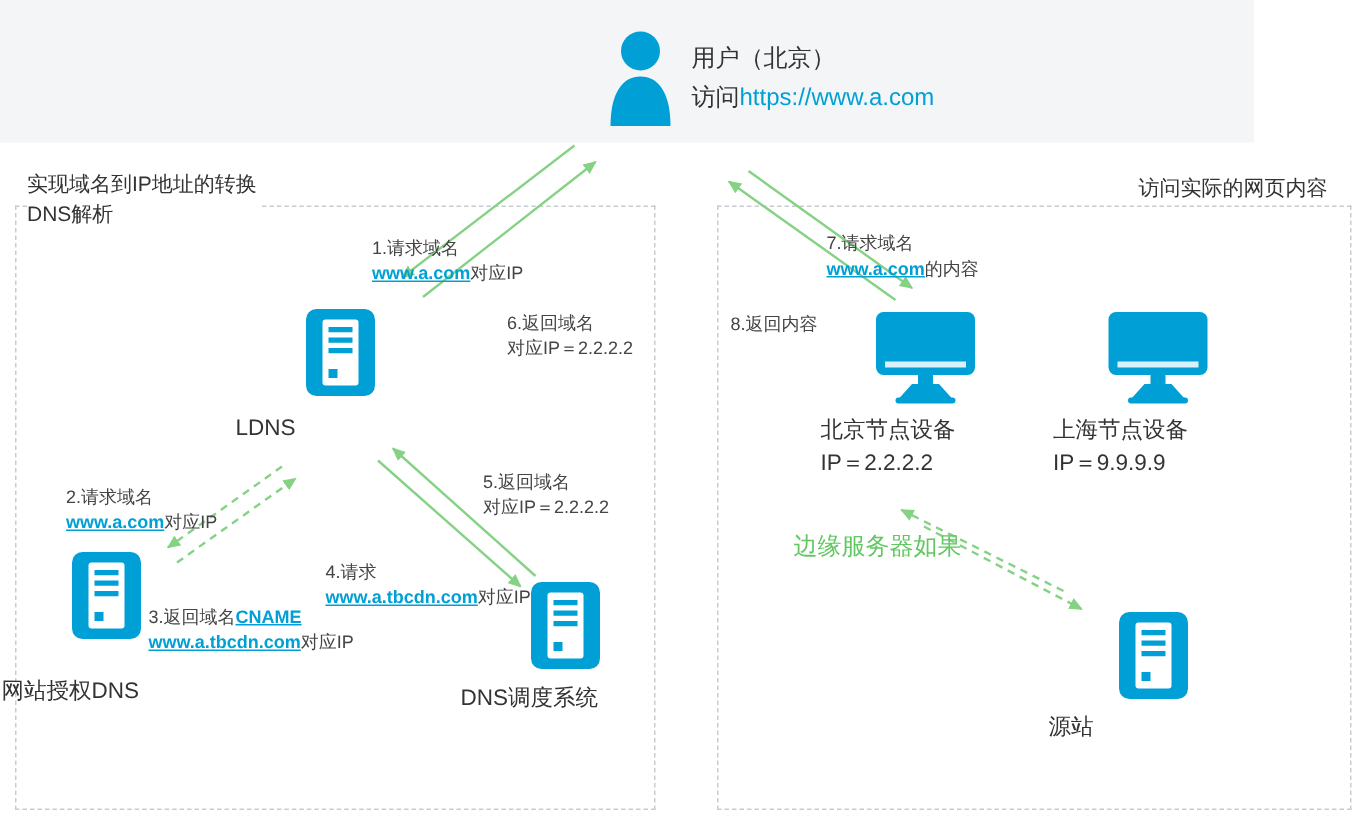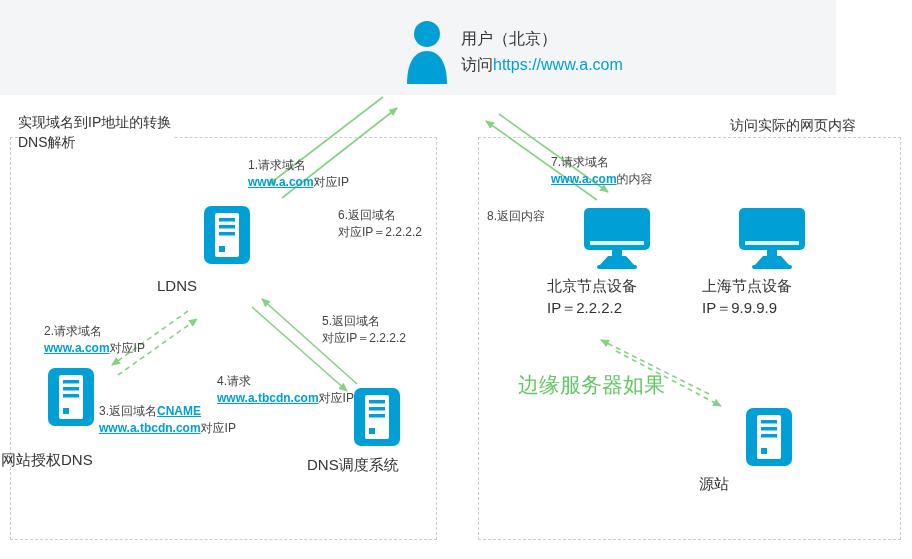--- a/index.html
+++ b/index.html
@@ -19,21 +19,21 @@
   .user-visit{position:absolute;left:461px;top:55px;font-size:16px;color:#333;}
   .link{color:var(--accent);text-decoration:underline;font-weight:bold;}
   .url{color:var(--accent);text-align:right;}
 
   .dashed-box{position:absolute;border:1px dashed #c8ccd2;background:transparent;}
   .panel-title{position:absolute;font-size:14px;color:#333;line-height:20px;}
   .panel-title.bg{background:#fff;padding:0 3px 0 0;}
 
   .caption{position:absolute;width:140px;text-align:left;font-size:15px;color:#333;}
   .step-label{position:absolute;font-size:12px;color:#444;line-height:17px;white-space:nowrap;margin-top:47px;}
-  .note{position:absolute;left:505px;top:372px;width:160px;text-align:right;font-size:21px;line-height:25px;color:var(--green-text);}
+  .note{position:absolute;left:505px;top:352px;width:160px;text-align:center;font-size:16px;line-height:25px;color:var(--green-text);}
 
   svg.arrows{position:absolute;left:0;top:0;pointer-events:none;}
   .arrow{stroke:var(--green);stroke-width:1.6;fill:none;}
   .arrow.dashed{stroke-dasharray:5 4;}
   .gfill{fill:var(--green);}
   .cfill{fill:var(--accent);}
   .wfill{fill:#fff;}
 </style>
 </head>
 <body>
@@ -51,21 +51,21 @@
     </div>
   </div>
 
   <div class="dashed-box" style="left:10px;top:137px;width:427px;height:403px"></div>
   <div class="dashed-box" style="left:478px;top:137px;width:423px;height:403px"></div>
 
   <div class="panel-title bg" style="left:18px;top:112px">
     <div>实现域名到IP地址的转换</div>
     <div>DNS解析</div>
   </div>
-  <div class="panel-title" style="left:730px;top:115px">访问实际的网页内容</div>
+  <div class="panel-title" style="left:759px;top:115px">访问实际的网页内容</div>
 
   <svg class="arrows" width="912" height="559" viewBox="0 0 912 559">
     <defs>
       <marker id="ah" markerWidth="10" markerHeight="10" refX="8" refY="4" orient="auto" markerUnits="userSpaceOnUse">
         <path d="M0,0 L9,4 L0,8 Z" class="gfill"></path>
       </marker>
     </defs>
     <line class="arrow" x1="383" y1="97" x2="268" y2="185" marker-end="url(#ah)"></line>
     <line class="arrow" x1="282" y1="198" x2="397" y2="108" marker-end="url(#ah)"></line>
     <line class="arrow dashed" x1="188" y1="311" x2="112" y2="365" marker-end="url(#ah)"></line>

